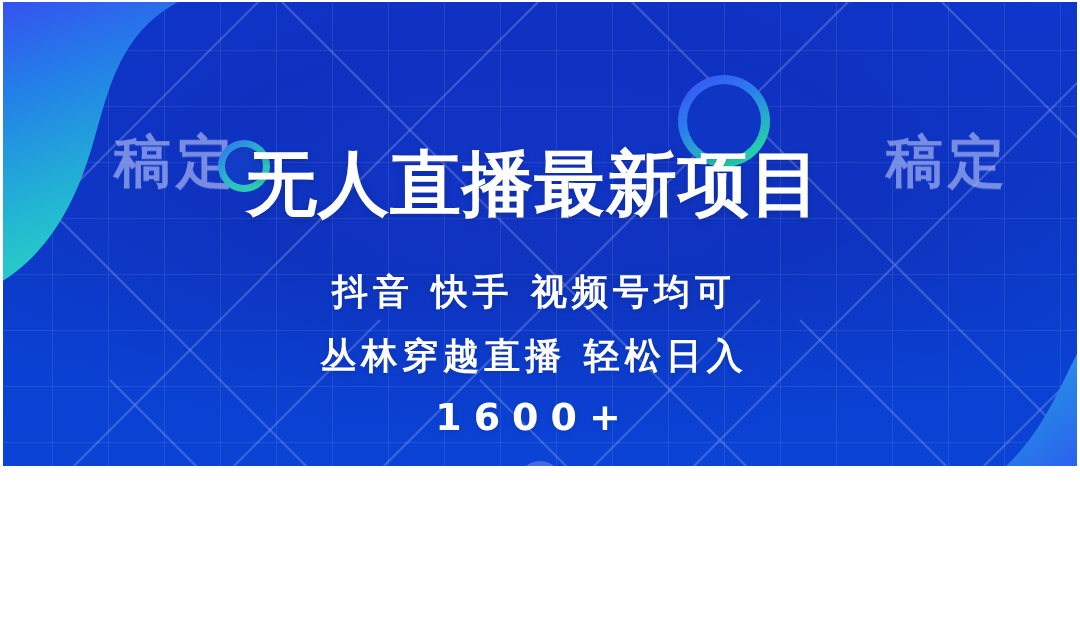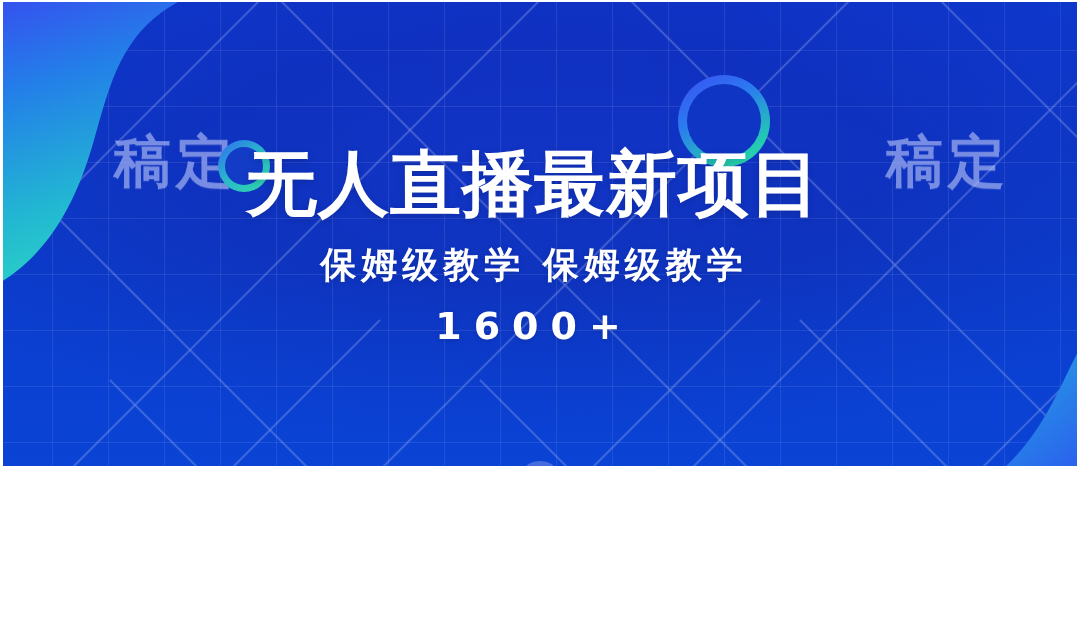--- a/index.html
+++ b/index.html
@@ -266,21 +266,22 @@
   </div>
 
   <div class="wm wm-left">稿定</div>
   <div class="wm-ring"></div>
   <div class="wm wm-right">稿定</div>
 
   <div class="copy-mark">©</div>
 
   <div class="content">
     <div class="headline line1">无人直播最新项目</div>
-    <div class="subline s2">保姆级教学  保姆级教学</div>
+    <div class="subline s1">抖音  快手  视频号均可</div>
+    <div class="subline s2">丛林穿越直播  轻松日入</div>
     <div class="subline s3">1600+</div>
   </div>
 
   <div class="edge edge-l"></div>
   <div class="edge edge-r"></div>
   <div class="edge edge-t"></div>
   <div class="edge edge-b"></div>
 
 </div>
 

